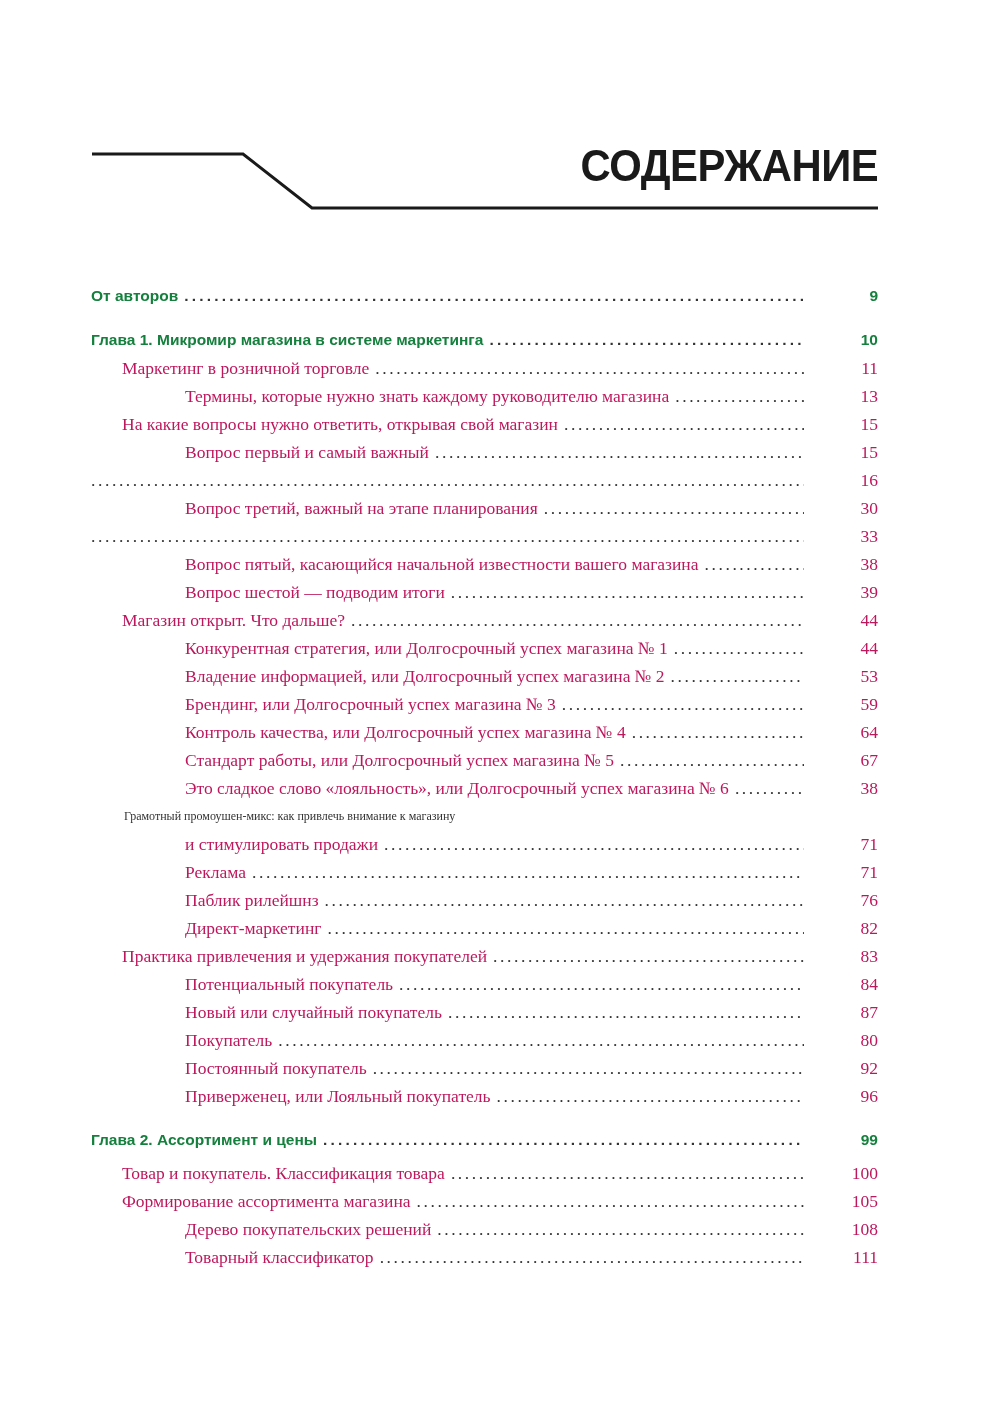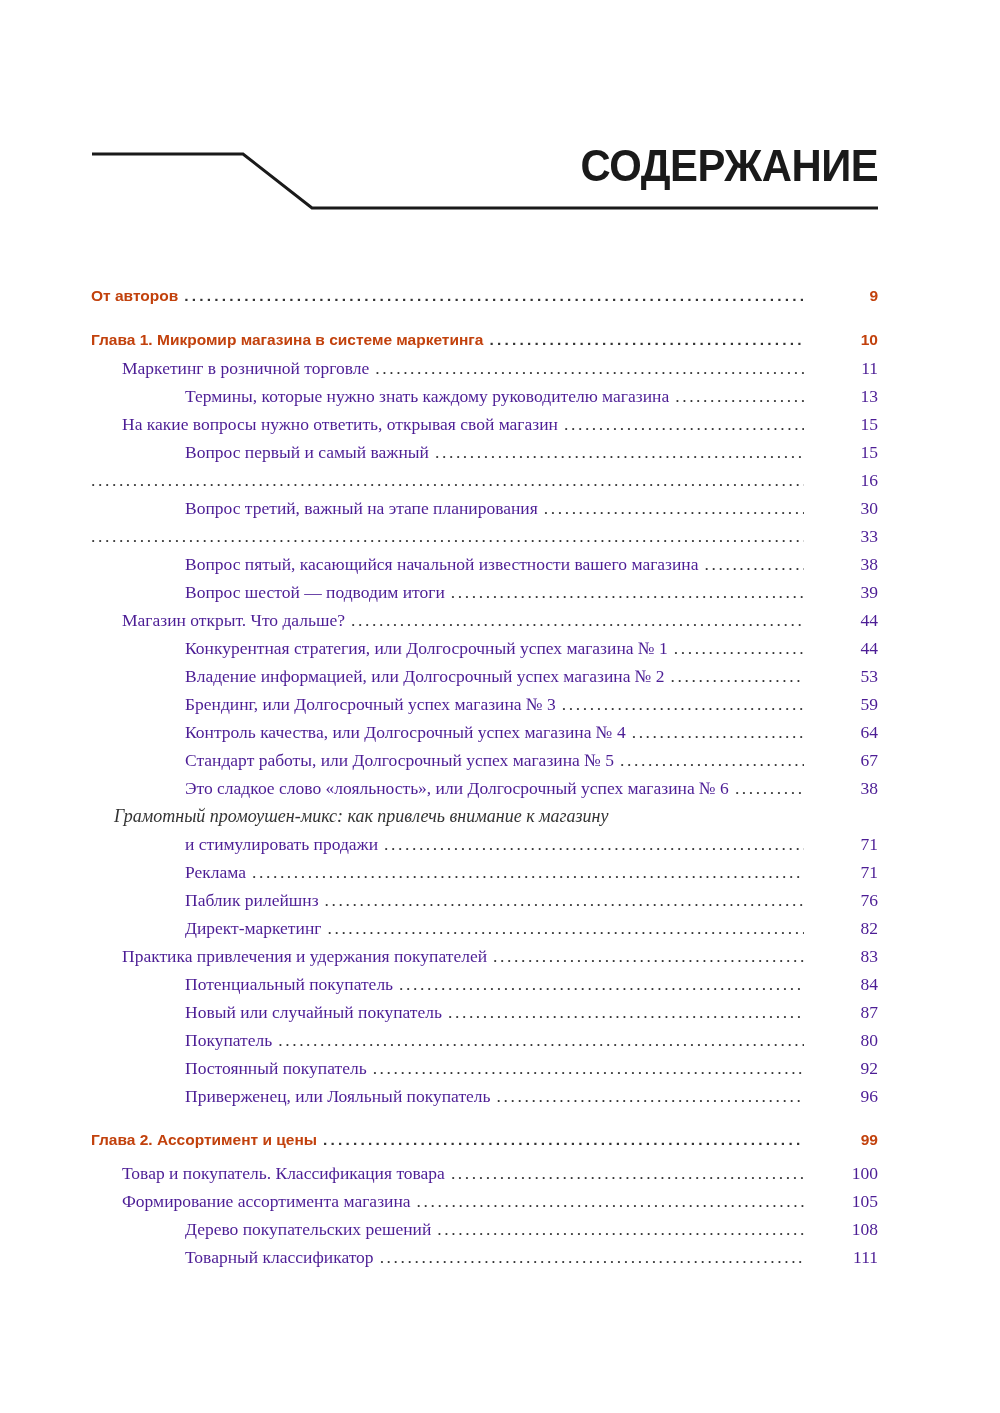--- a/index.html
+++ b/index.html
@@ -66,38 +66,37 @@
   }
   .row .page {
     width: 40px;
     text-align: right;
     white-space: nowrap;
   }
   .lvl0 {
     font-family: "Liberation Sans", sans-serif;
     font-weight: bold;
     font-size: 15.5px;
-    color: #c2410c;
+    color: #15803d;
   }
   .lvl0 .dots { letter-spacing: 3.2px; font-weight: bold; }
   .lvl1, .lvl2 {
     font-family: "Liberation Serif", serif;
     font-size: 17.5px;
-    color: #4c1d95;
+    color: #be185d;
   }
   .lvl1 .label { margin-left: 31px; }
   .lvl2 .label { margin-left: 94px; }
   .wrap-label {
     font-family: "Liberation Serif", serif;
-    font-size: 18px;
+    font-size: 12px;
     color: #333333;
     height: 28px;
     line-height: 28px;
-    margin-left: 23px;
-    font-style: italic;
+    margin-left: 33px;
   }
   .gap-chapter { height: 16px; }
 </style>
 </head>
 <body>
 
 <svg class="header-rule" viewBox="0 0 1000 260" width="1000" height="260">
   <polyline points="92,154 243,154 312,208 878,208" fill="none" stroke="#1a1a1a" stroke-width="3"></polyline>
 </svg>
 

